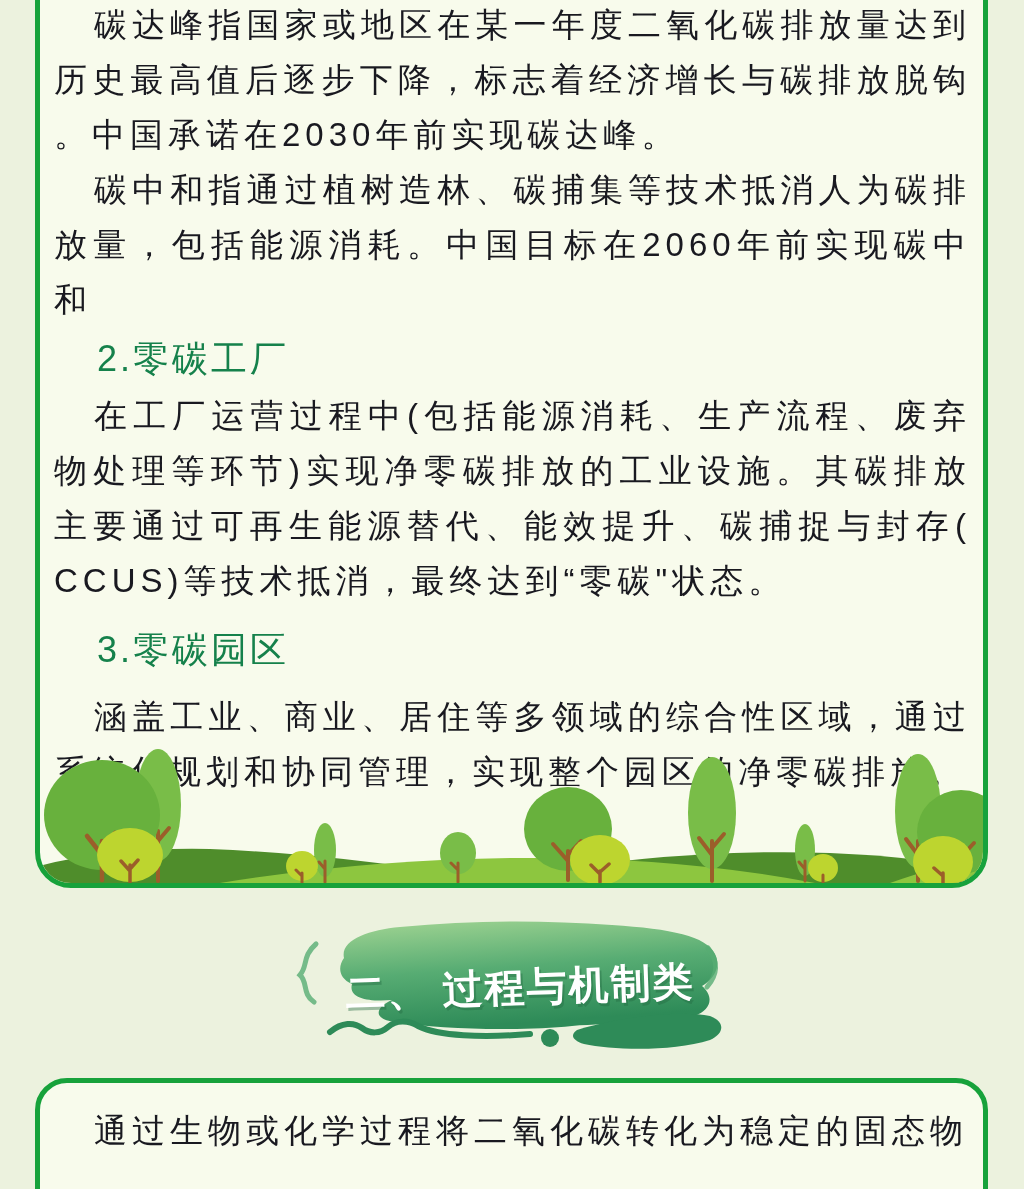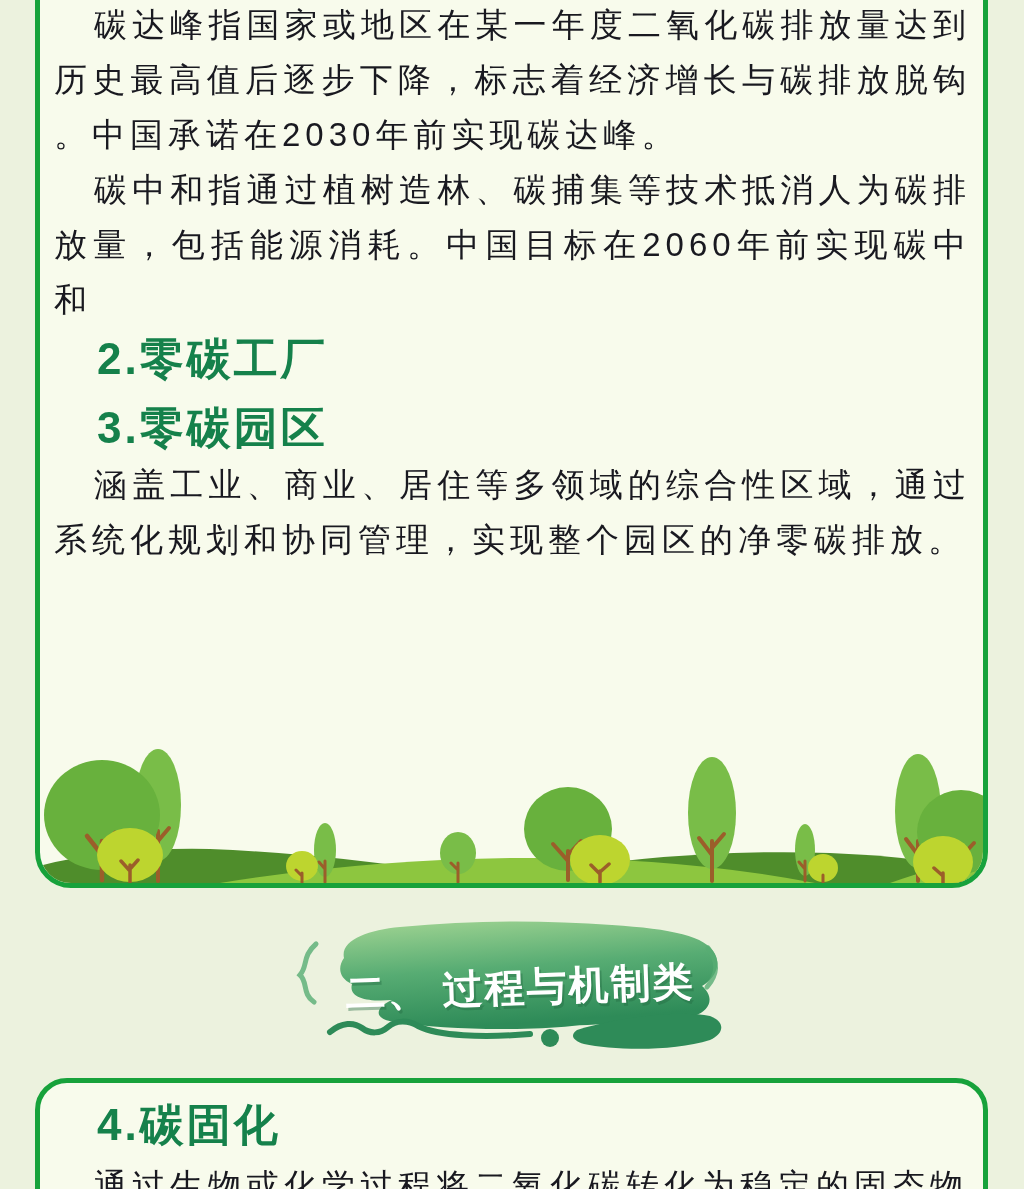--- a/index.html
+++ b/index.html
@@ -27,29 +27,29 @@
     line-height: 55px;
     letter-spacing: 5px;
     color: var(--text-dark, #191920);
     text-align: justify;
     text-indent: 40px;
     padding: 0 12px 0 14px;
     line-break: anywhere;
     font-weight: 400;
   }
   .section-heading {
-    font-size: 44px;
+    font-size: 36px;
     line-height: 55px;
-    font-weight: 700;
+    font-weight: 400;
     color: var(--heading-green, #15814b);
     letter-spacing: 3px;
     padding: 0 12px 0 57px;
   }
   .mt-sm { margin-top: 4px;  margin-bottom: 2px; }
-  .mt-lg { margin-top: 14px; margin-bottom: 2px; }
+  .mt-lg { margin-top: 14px; margin-bottom: 12px; }
   .mt-0  { margin-top: 0;    margin-bottom: 0;  }
   .card2 .body-text { margin-top: 6px; }
 
   .trees {
     position: absolute;
     left: 0; bottom: 0;
     width: 100%; height: 140px;
     display: block;
   }
 
@@ -71,20 +71,21 @@
 </head>
 <body>
 
 <div class="page">
 
   <section class="card card1">
     <p class="body-text">碳达峰指国家或地区在某一年度二氧化碳排放量达到历史最高值后逐步下降，标志着经济增长与碳排放脱钩。中国承诺在2030年前实现碳达峰。</p>
     <p class="body-text">碳中和指通过植树造林、碳捕集等技术抵消人为碳排放量，包括能源消耗。中国目标在2060年前实现碳中和</p>
 
     <h2 class="section-heading mt-sm">2.零碳工厂</h2>
+    <p class="body-text">在工厂运营过程中(包括能源消耗、生产流程、废弃物处理等环节)实现净零碳排放的工业设施。其碳排放主要通过可再生能源替代、能效提升、碳捕捉与封存(CCUS)等技术抵消，最终达到“零碳"状态。</p>
 
     <h2 class="section-heading mt-lg">3.零碳园区</h2>
     <p class="body-text">涵盖工业、商业、居住等多领域的综合性区域，通过系统化规划和协同管理，实现整个园区的净零碳排放。</p>
 
     <svg class="trees" viewBox="0 0 943 140" preserveAspectRatio="none" aria-hidden="true">
       <g>
         <path fill="var(--hill-dark,#4f8d2b)" d="M-5,145 L-5,124 Q70,104 170,106 Q320,112 475,142 L475,145 Z"></path>
         <path fill="var(--hill-dark,#4f8d2b)" d="M425,145 L425,142 Q620,104 790,110 Q890,114 948,130 L948,145 Z"></path>
         <path fill="var(--hill-light,#8dc63f)" d="M175,145 L180,140 Q330,116 480,115 Q640,114 775,140 L775,145 Z"></path>
         <path fill="var(--hill-light,#8dc63f)" d="M845,145 L850,140 Q905,120 948,117 L948,145 Z"></path>
@@ -158,17 +159,16 @@
            C390,134 330,132 302,126 C290,122 288,117 295,112 Z"></path>
       <circle cx="268" cy="120" r="9" fill="var(--banner-dark,#2e8b58)"></circle>
       <path fill="none" stroke="var(--banner-dark,#2e8b58)" stroke-width="6" stroke-linecap="round" d="M48,114 C60,104 72,104 80,110 C88,116 98,116 106,109 C114,102 126,102 136,108 C156,118 200,120 248,116"></path>
       <path fill="none" stroke="var(--banner-mid,#57ac73)" stroke-width="5" stroke-linecap="round" opacity="0.8" d="M34,26 C20,38 26,48 18,57 C26,64 20,76 32,84"></path>
       <path fill="none" stroke="var(--banner-mid,#57ac73)" stroke-width="5" stroke-linecap="round" opacity="0.8" d="M426,30 C437,44 436,56 425,69"></path>
     </svg>
     <div class="banner-title">二、 过程与机制类</div>
   </div>
 
   <section class="card card2">
-    <h2 class="section-heading mt-0">4.碳固化</h2>
     <p class="body-text">通过生物或化学过程将二氧化碳转化为稳定的固态物</p>
   </section>
 
 </div>
 
 </body></html>

